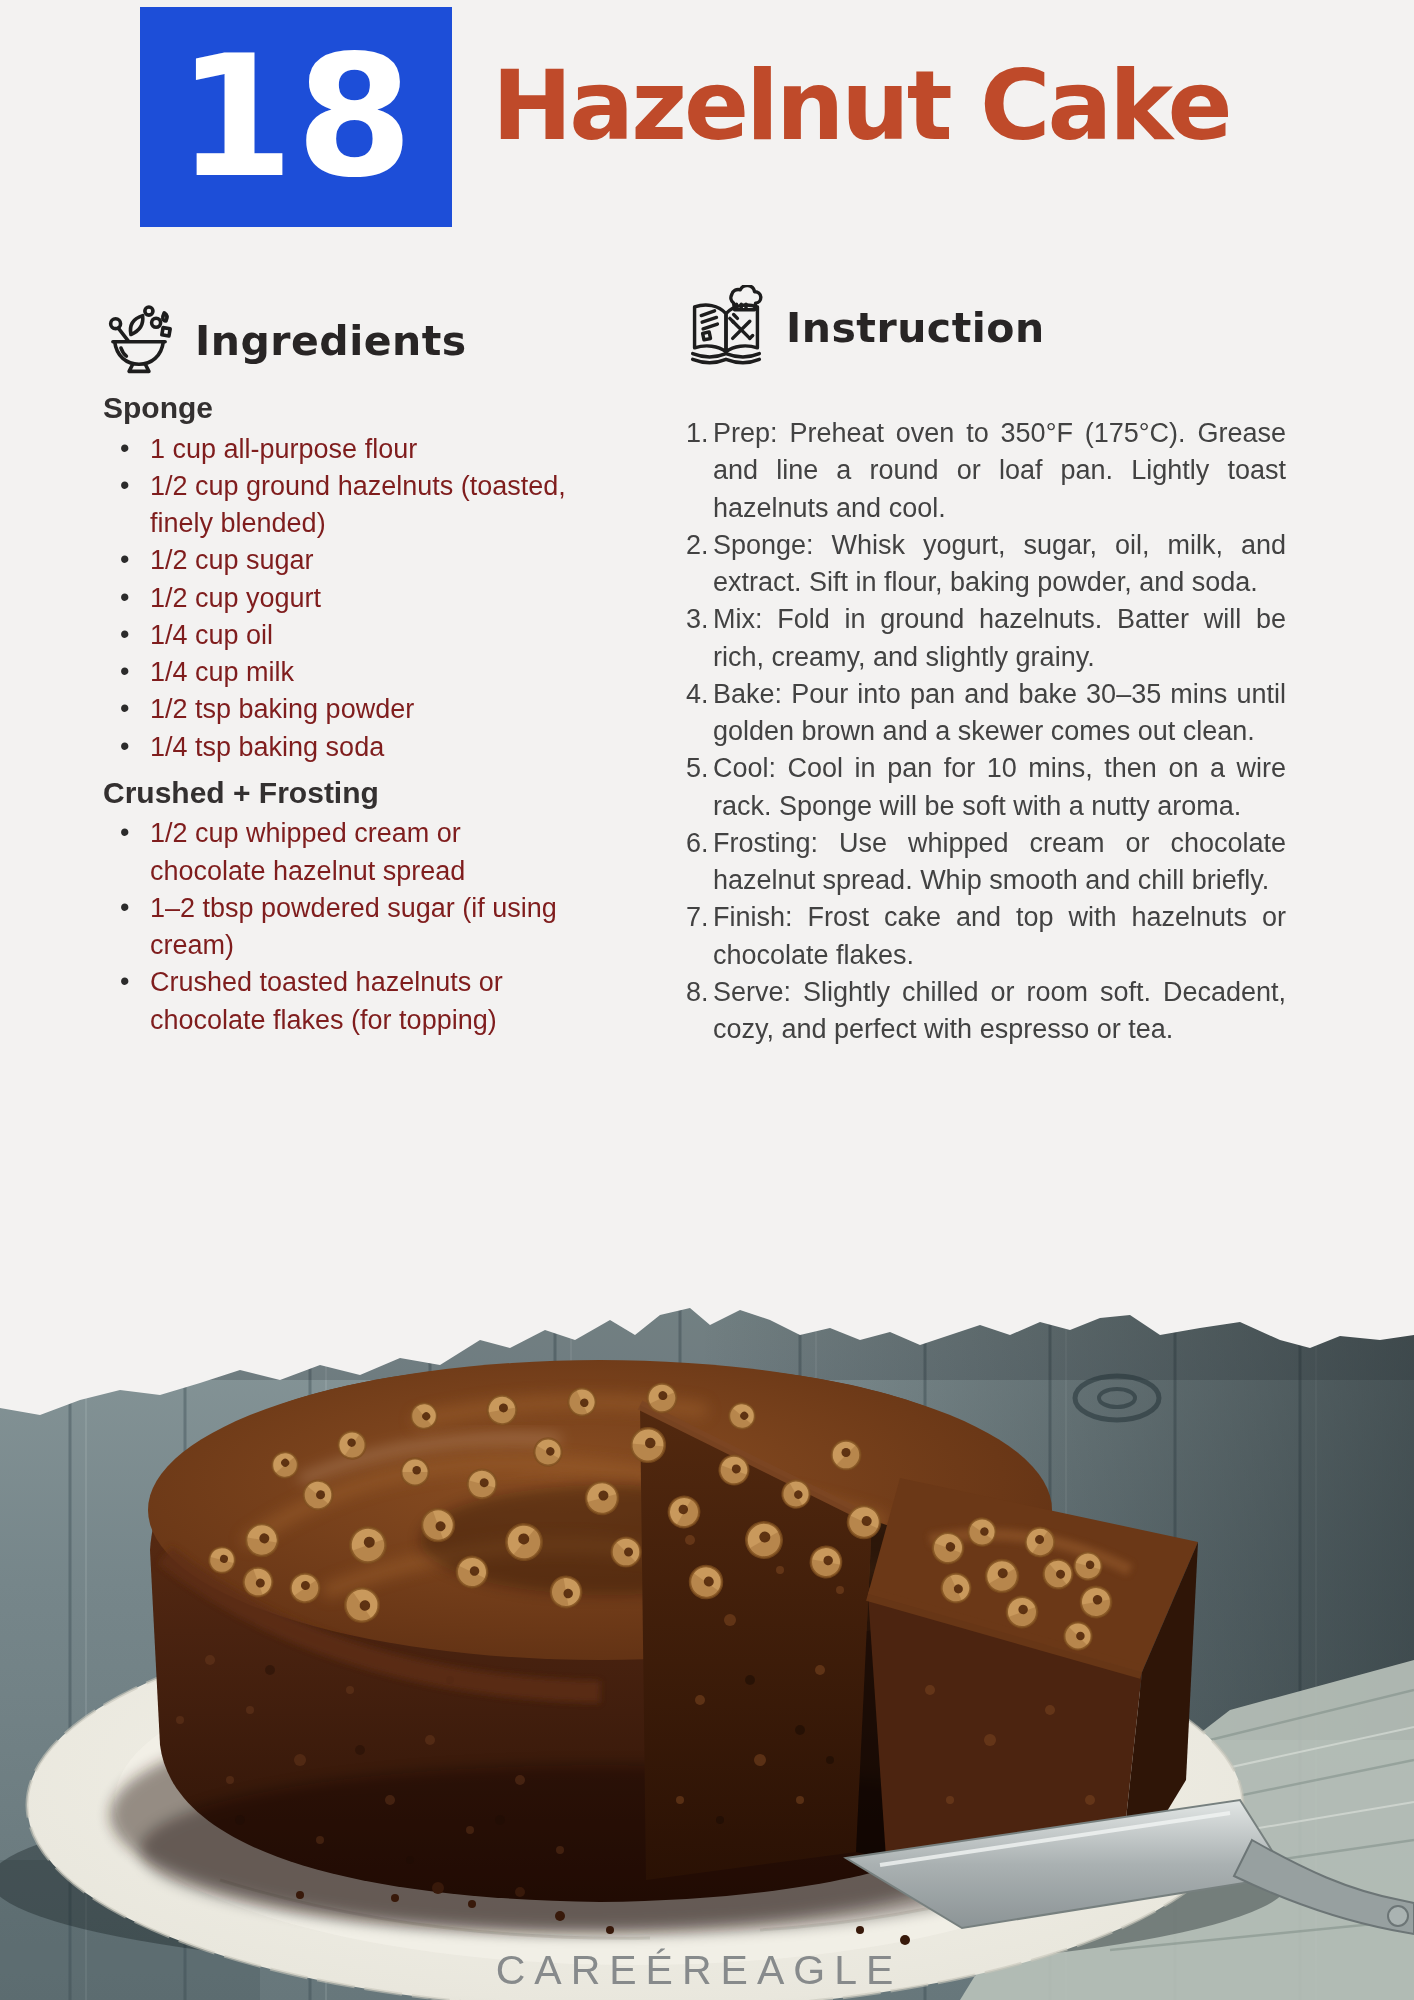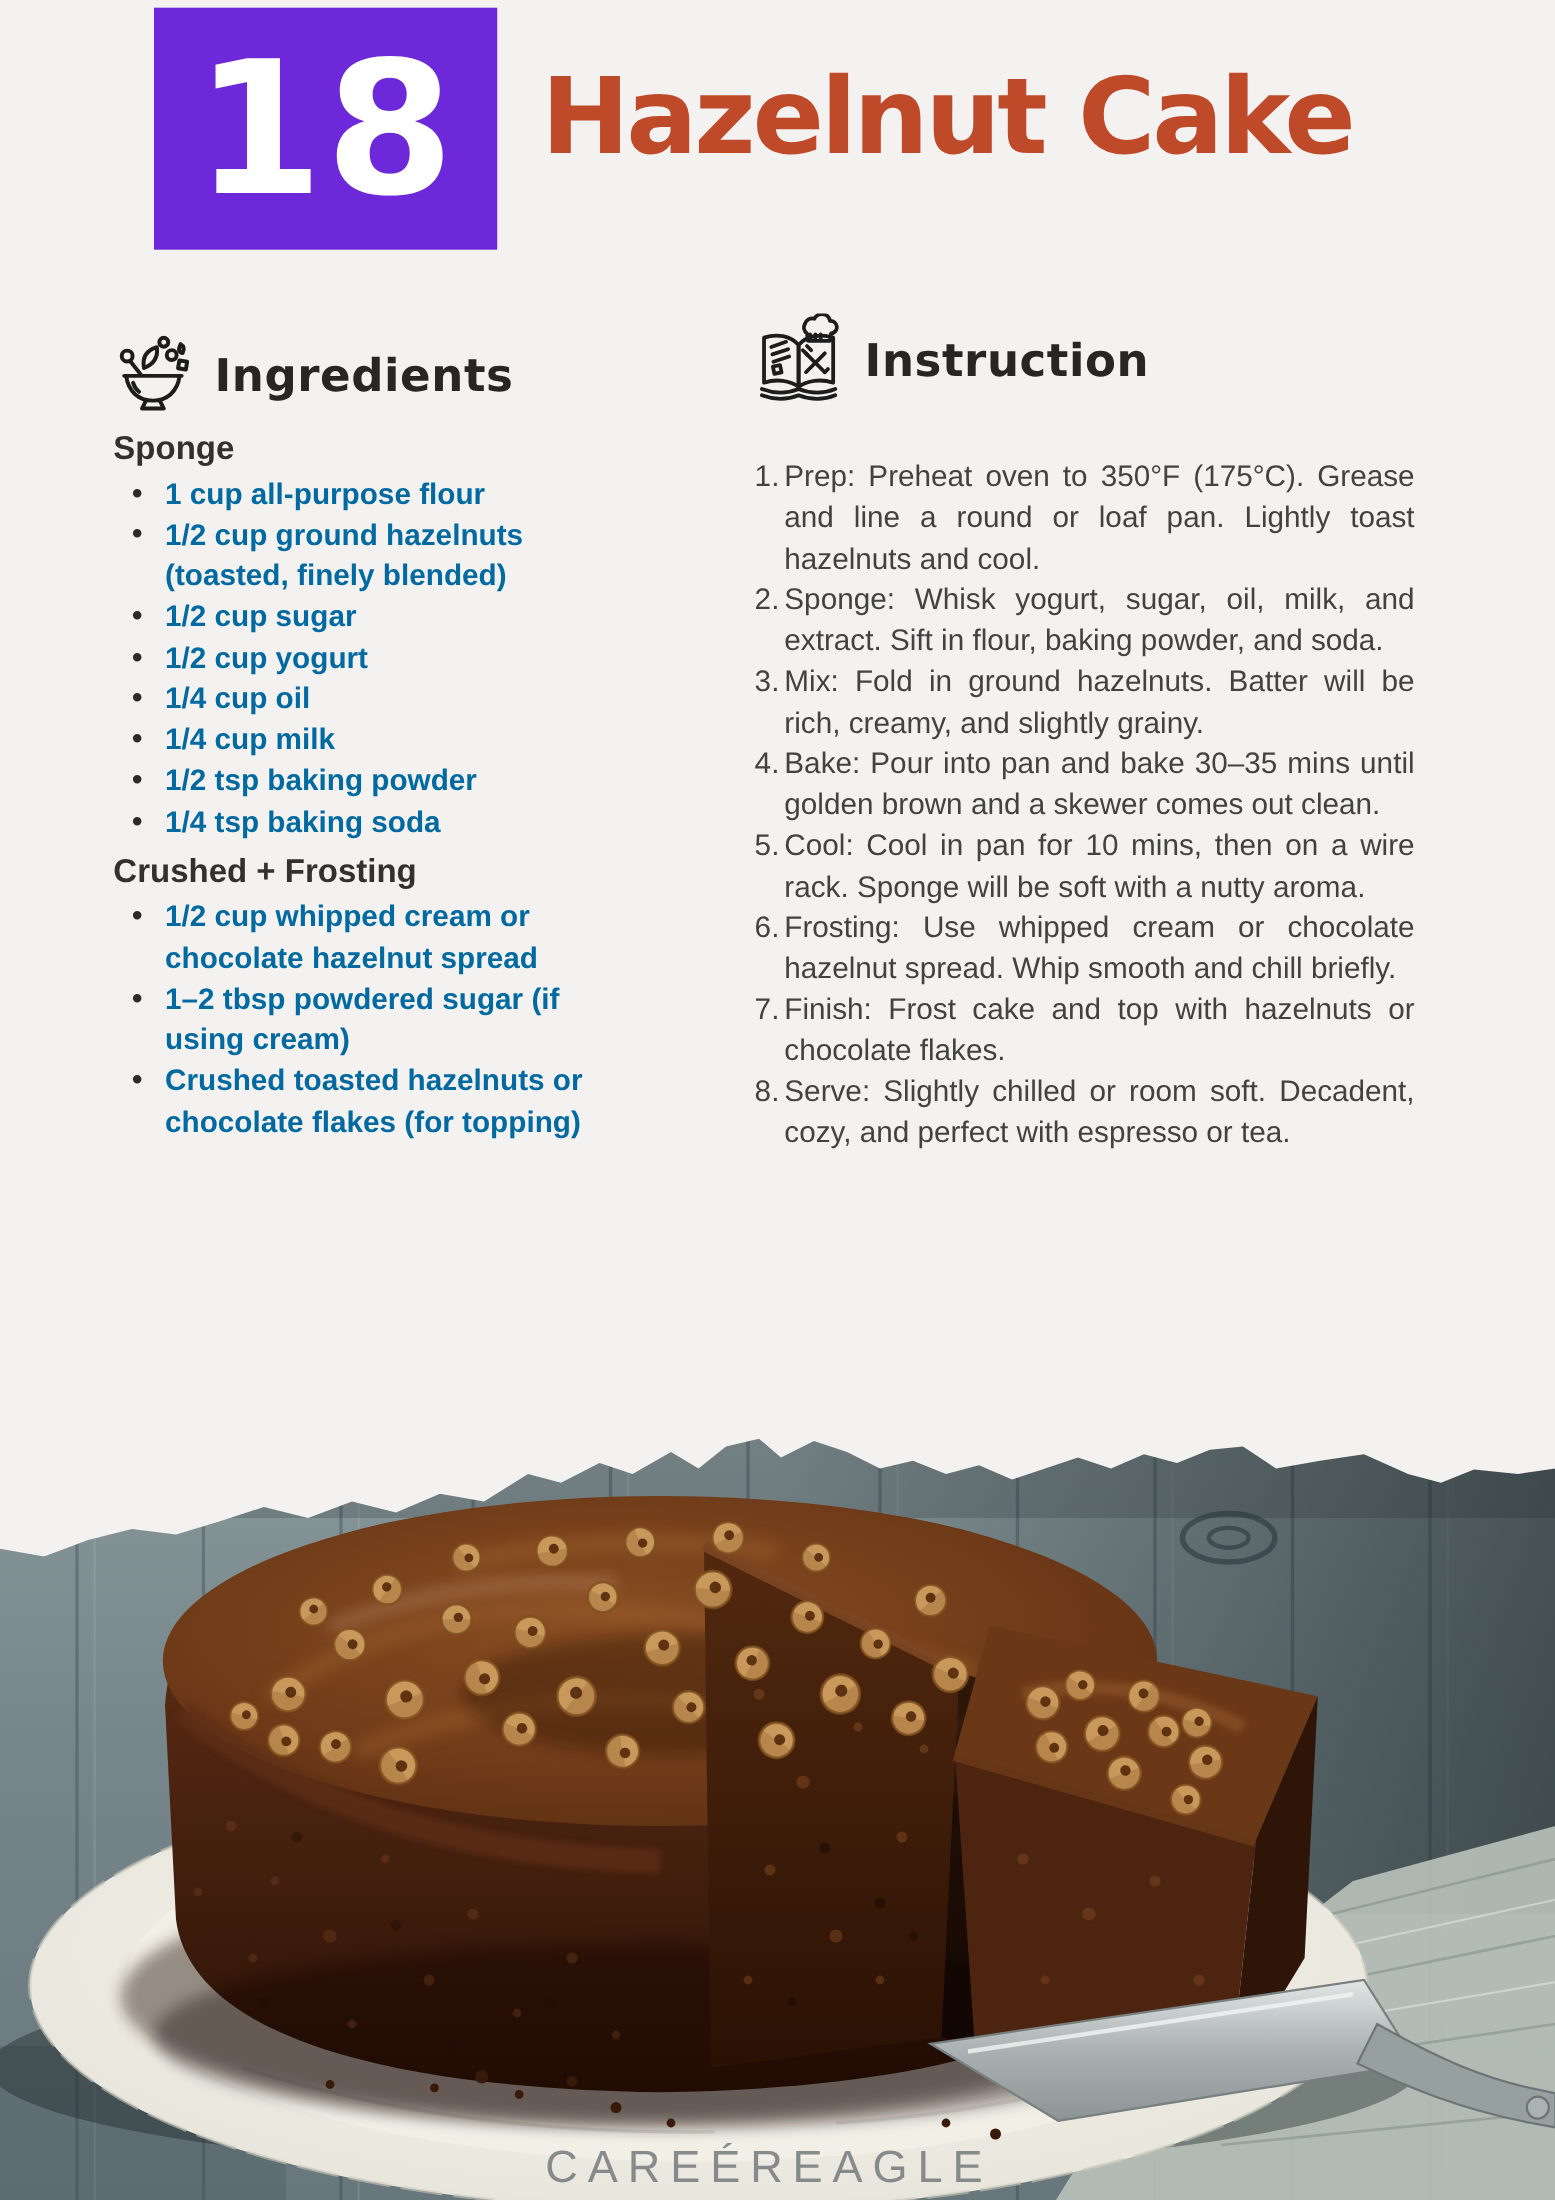--- a/index.html
+++ b/index.html
@@ -5,21 +5,21 @@
   html,body{margin:0;padding:0;}
   body{
     width:1414px;height:2000px;position:relative;overflow:hidden;
     background:#f3f2f1;
     font-family:"Liberation Sans", sans-serif;
     color:#3e3e3e;
   }
   
   .number-box{
     position:absolute;left:140px;top:7px;width:312px;height:220px;
-    background:#6d28d9;display:flex;align-items:center;justify-content:center;
+    background:#1d4ed8;display:flex;align-items:center;justify-content:center;
   }
   .number-box span{
     color:#ffffff;font-family:"DejaVu Sans", sans-serif;font-weight:800;
     font-size:168px;line-height:1;letter-spacing:2px;
   }
   .page-title{
     position:absolute;left:492px;top:58px;margin:0;
     font-family:"DejaVu Sans", sans-serif;font-weight:800;
     font-size:96px;line-height:1;letter-spacing:-3px;color:#bf4a2a;
     white-space:nowrap;
@@ -38,21 +38,21 @@
     margin:26px 0 0 24px;font-family:"DejaVu Sans", sans-serif;font-weight:800;
     font-size:33px;line-height:1.05;color:#131111;letter-spacing:-1px;
   }
   .group-label{
     margin:8px 0 0 0;font-weight:700;font-size:30px;line-height:1.25;color:#333030;
   }
   ul.ing-list{
     list-style:none;margin:4px 0 0 0;padding:0 0 0 47px;
   }
   ul.ing-list li{
-    position:relative;font-size:27px;line-height:1.38;color:#0369a1;margin:0;font-weight:bold;
+    position:relative;font-size:27px;line-height:1.38;color:#7f1d1d;margin:0;
   }
   ul.ing-list li::before{
     content:"\2022";position:absolute;left:-30px;top:-1px;color:#2b2b2b;font-size:27px;
   }
   ol.steps{
     counter-reset:step;list-style:none;margin:47px 0 0 0;padding:0 0 0 27px;
     text-align:justify;
   }
   ol.steps li{
     counter-increment:step;position:relative;

